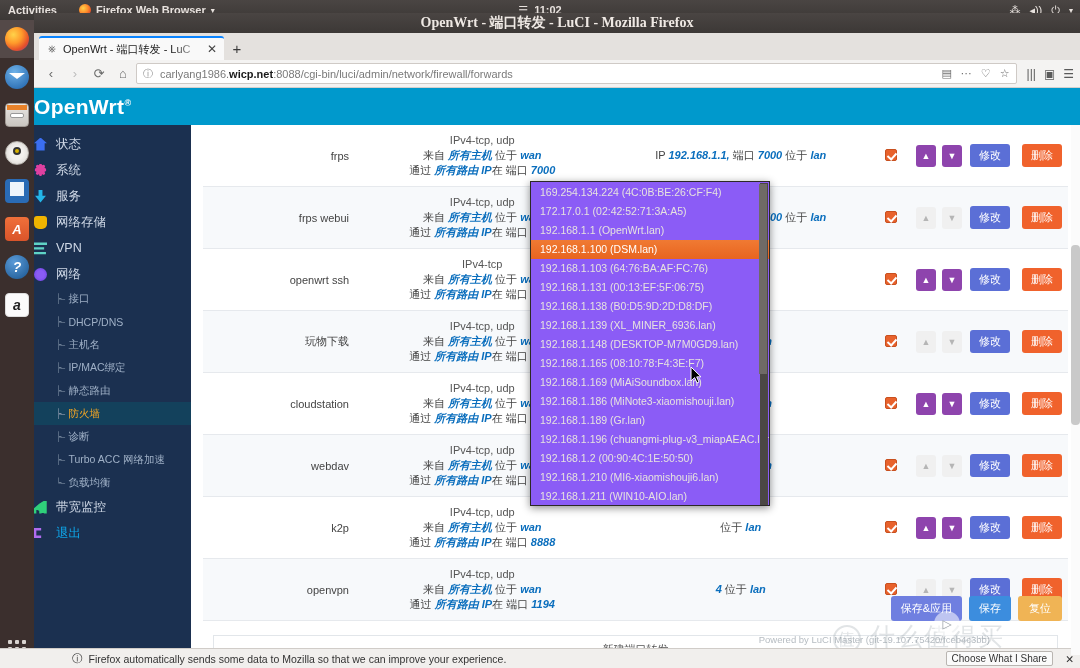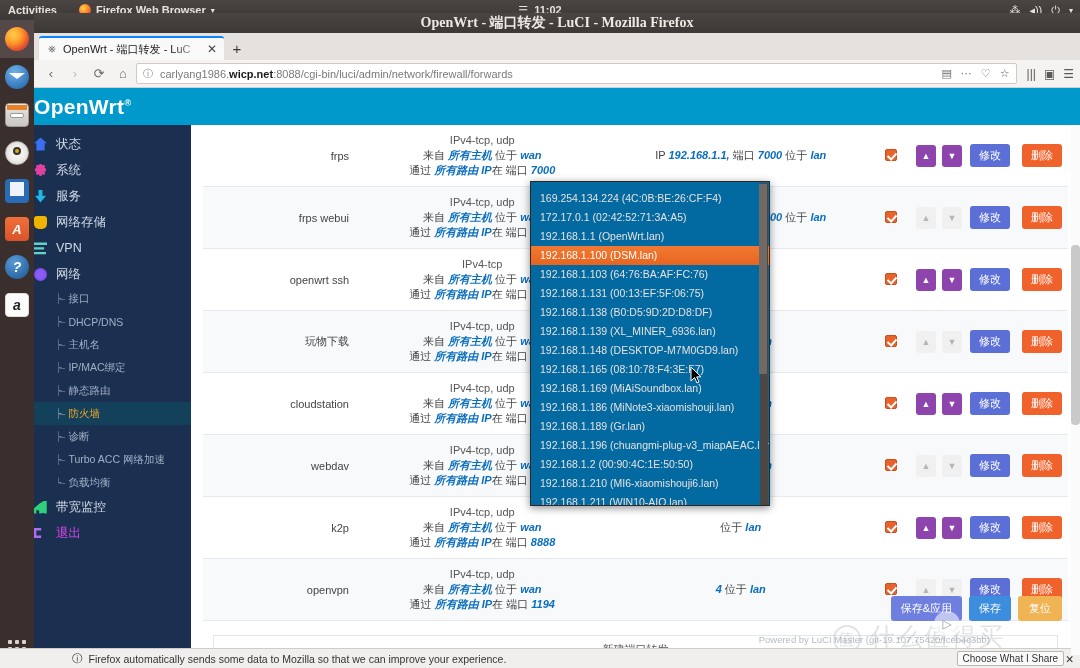--- a/index.html
+++ b/index.html
@@ -108,21 +108,21 @@
 
   #body { display:flex; height:530px; }
   
   #sidebar { width:157px; background:#1b3050; flex:none; padding-top:6px; position:relative; }
   .snav { display:flex; align-items:center; gap:9px; height:26px; padding-left:0; color:#cfd8e6; font-size:12.5px; }
   .snav .gi { width:13px;height:13px;flex:none;display:block; }
   .sub { display:flex; align-items:center; gap:4px; height:23px; padding-left:22px; color:#9fb0c6; font-size:10.5px; position:relative;}
   .sub .dash { color:#6b7d94; font-size:9px; letter-spacing:-1px; }
   .sub.sel { background:#13415c; color:#f5a623; }
   .sub.sel .dash { color:#7e8fa4; }
-  .snav.logout { color:#d946ef; }
+  .snav.logout { color:#0ea5e9; }
   
   .gi-home{background:#3b6ef0;clip-path:polygon(50% 0,100% 45%,82% 45%,82% 100%,18% 100%,18% 45%,0 45%);}
   .gi-sys{background:#e040a0;clip-path:polygon(43% 0,57% 0,62% 14%,76% 9%,86% 19%,81% 33%,93% 40%,93% 57%,81% 64%,86% 78%,76% 88%,62% 83%,57% 97%,43% 97%,38% 83%,24% 88%,14% 78%,19% 64%,7% 57%,7% 40%,19% 33%,14% 19%,24% 9%,38% 14%);}
   .gi-srv{background:#23b5e8;clip-path:polygon(35% 0,65% 0,65% 48%,92% 48%,50% 100%,8% 48%,35% 48%);}
   .gi-stor{background:#f0b400;border-radius:3px 3px 5px 5px;}
   .gi-vpn{background:#5fd3c6;clip-path:polygon(0 8%,100% 8%,100% 26%,0 26%,0 44%,78% 44%,78% 62%,0 62%,0 80%,92% 80%,92% 98%,0 98%);}
   .gi-net{background:radial-gradient(circle at 50% 50%,#8a5cf5 40%,#6a3ce0 100%);border-radius:50%;}
   .gi-bw{background:#2fd07a;clip-path:polygon(0 60%,18% 60%,18% 100%,0 100%,0 60%,40% 25%,58% 25%,58% 100%,40% 100%,40% 25%,80% 0,98% 0,98% 100%,80% 100%);}
   .gi-out{background:#b06cf0;clip-path:polygon(0 12%,55% 12%,55% 30%,18% 30%,18% 70%,55% 70%,55% 88%,0 88%);}
 
@@ -158,40 +158,40 @@
   .br  { background:#f0b455;color:#fff;border-radius:3px;padding:5px 11px;font-size:11px; }
   #footer { position:absolute; right:90px; bottom:10px; font-size:9.5px; color:#b6bcc2; }
   #wm { position:absolute; right:75px; bottom:2px; font-size:25px; color:rgba(120,130,140,.22);
     font-weight:normal; letter-spacing:2px; white-space:nowrap; }
   #wm .cir { display:inline-block; border:2px solid rgba(120,130,140,.22); border-radius:50%;
     width:28px;height:28px;line-height:25px;text-align:center;font-size:17px; }
 
   
   #dropdown {
     position:absolute; left:496px; top:93px; width:240px; height:325px;
-    background:#0369a1; border:1px solid #2c2927; box-shadow:0 2px 8px rgba(0,0,0,.45);
-    overflow:hidden; z-index:50; padding-top:7px;
+    background:#8b5cf6; border:1px solid #2c2927; box-shadow:0 2px 8px rgba(0,0,0,.45);
+    overflow:hidden; z-index:50; padding-top:1px;
   }
   .dopt { height:19px; line-height:19px; padding-left:9px; color:#e6e2df; font-size:10.5px; white-space:nowrap; }
   .dopt.sel { background:linear-gradient(#f07a33,#e8641f); color:#fff; }
   #dscroll { position:absolute; right:1px; top:1px; width:8px; height:323px; background:#4b4744; }
   #dthumb { position:absolute; right:1px; top:1px; width:8px; height:190px; background:#6f6a66; }
   #cursor { position:absolute; left:656px; top:278px; width:12px; height:18px; z-index:60; }
 
   
   #pscroll { position:absolute; right:0; top:37px; width:9px; height:530px; background:#fbfbfb; z-index:5;}
   #pthumb { position:absolute; right:0; top:120px; width:9px; height:180px; background:#c9c9c9; border-radius:4px; }
 
   
   #notice {
     position:absolute; left:0; bottom:0; width:1080px; height:20px; background:#f1efed;
     border-top:1px solid #d0ccc8; display:flex; align-items:center; font-size:10.5px; color:#333;
   }
   #notice .txt { margin-left:72px; display:flex; align-items:center; gap:6px; }
-  #notice .right { position:absolute; right:6px; display:flex; align-items:center; gap:1px; }
+  #notice .right { position:absolute; right:6px; display:flex; align-items:center; gap:12px; }
   #notice .cw { border:1px solid #b9b5b1; background:#fafafa; padding:1px 5px; border-radius:2px; font-size:10px;}
   #fabtn { position:absolute; right:120px; bottom:18px; width:26px;height:26px;border-radius:50%;
      background:rgba(255,255,255,.55); display:flex;align-items:center;justify-content:center;
      color:#9aa0a6; font-size:12px; z-index:8;}
 </style>
 </head>
 <body>
 
 <div id="topbar">
   <span class="act">Activities</span>

